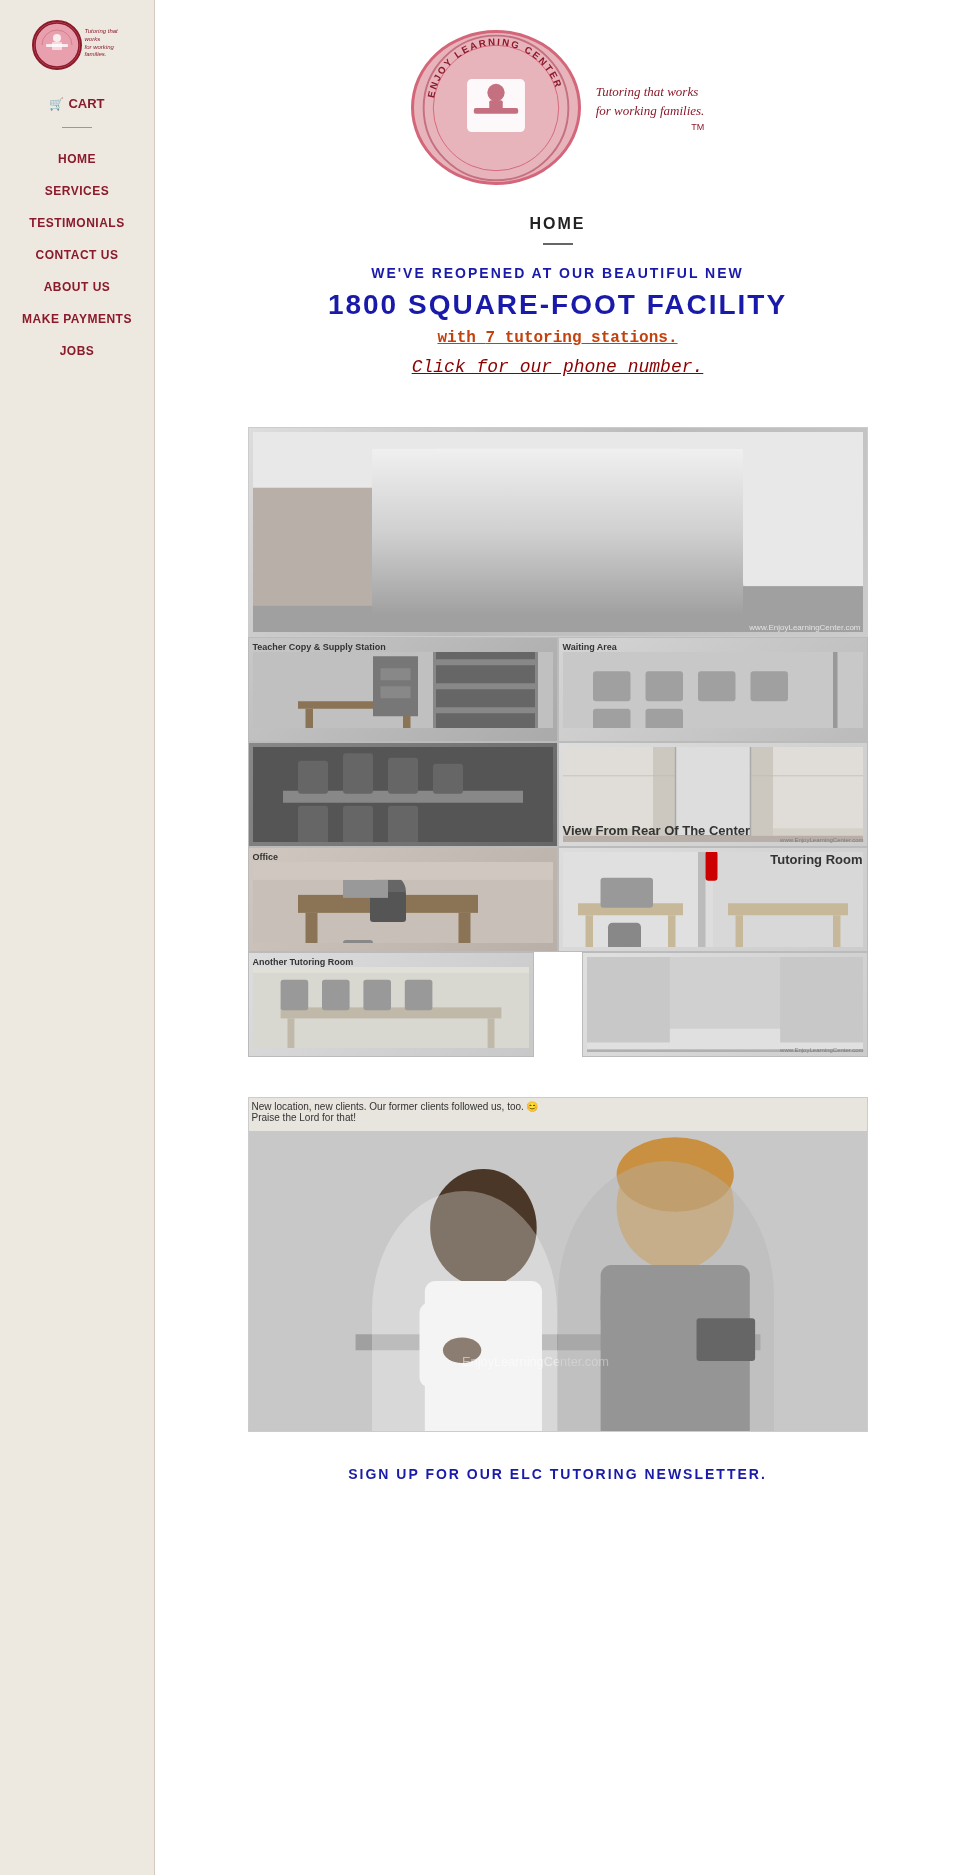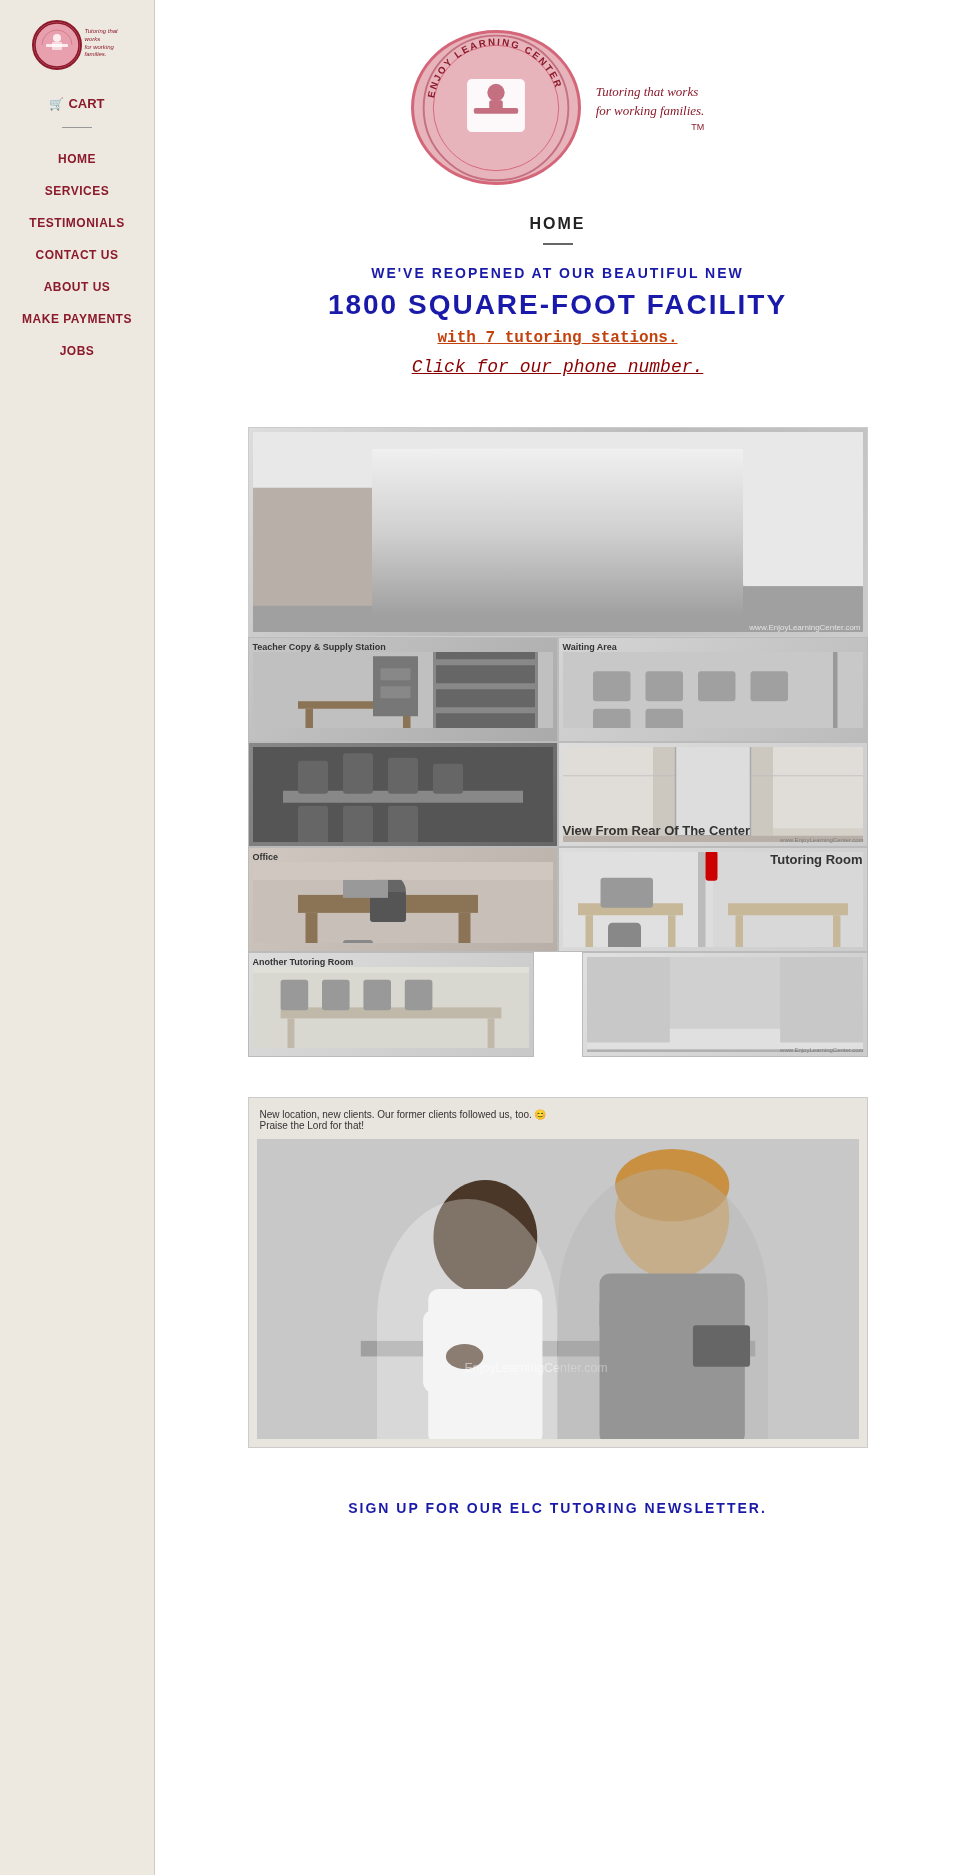--- a/index.html
+++ b/index.html
@@ -300,21 +300,20 @@
     
     .students-section {
       width: 100%;
       max-width: 620px;
       margin: 20px auto;
     }
 
     .students-container {
       background: #e8e4de;
       border: 1px solid #ccc;
-      padding: 8px;
       font-size: 10px;
       color: #333;
     }
 
     .students-caption {
       font-size: 10px;
       color: #333;
       margin-bottom: 5px;
       padding: 3px;
     }
@@ -352,21 +351,21 @@
       border-radius: 50% 50% 0 0;
     }
 
     
     .newsletter-text {
       font-size: 14px;
       font-weight: bold;
       color: #1a1aaa;
       letter-spacing: 2px;
       text-align: right;
-      margin-top: 32px;
+      margin-top: 14px;
     }
 
     
     .sidebar-logo-img {
       width: 95px;
       height: 68px;
       position: relative;
     }
 
     .sidebar-small-circle {

